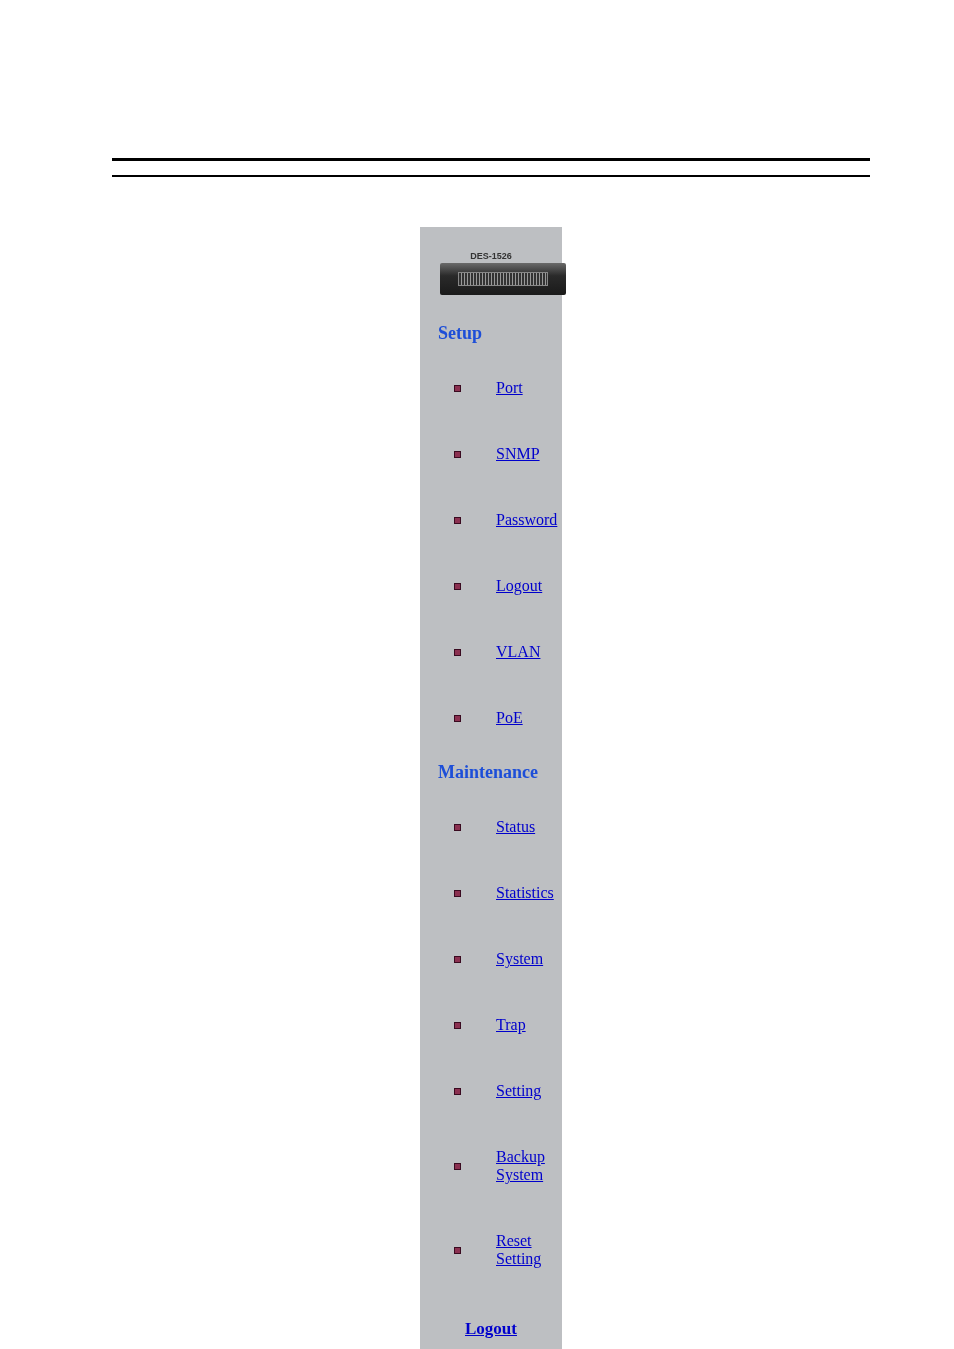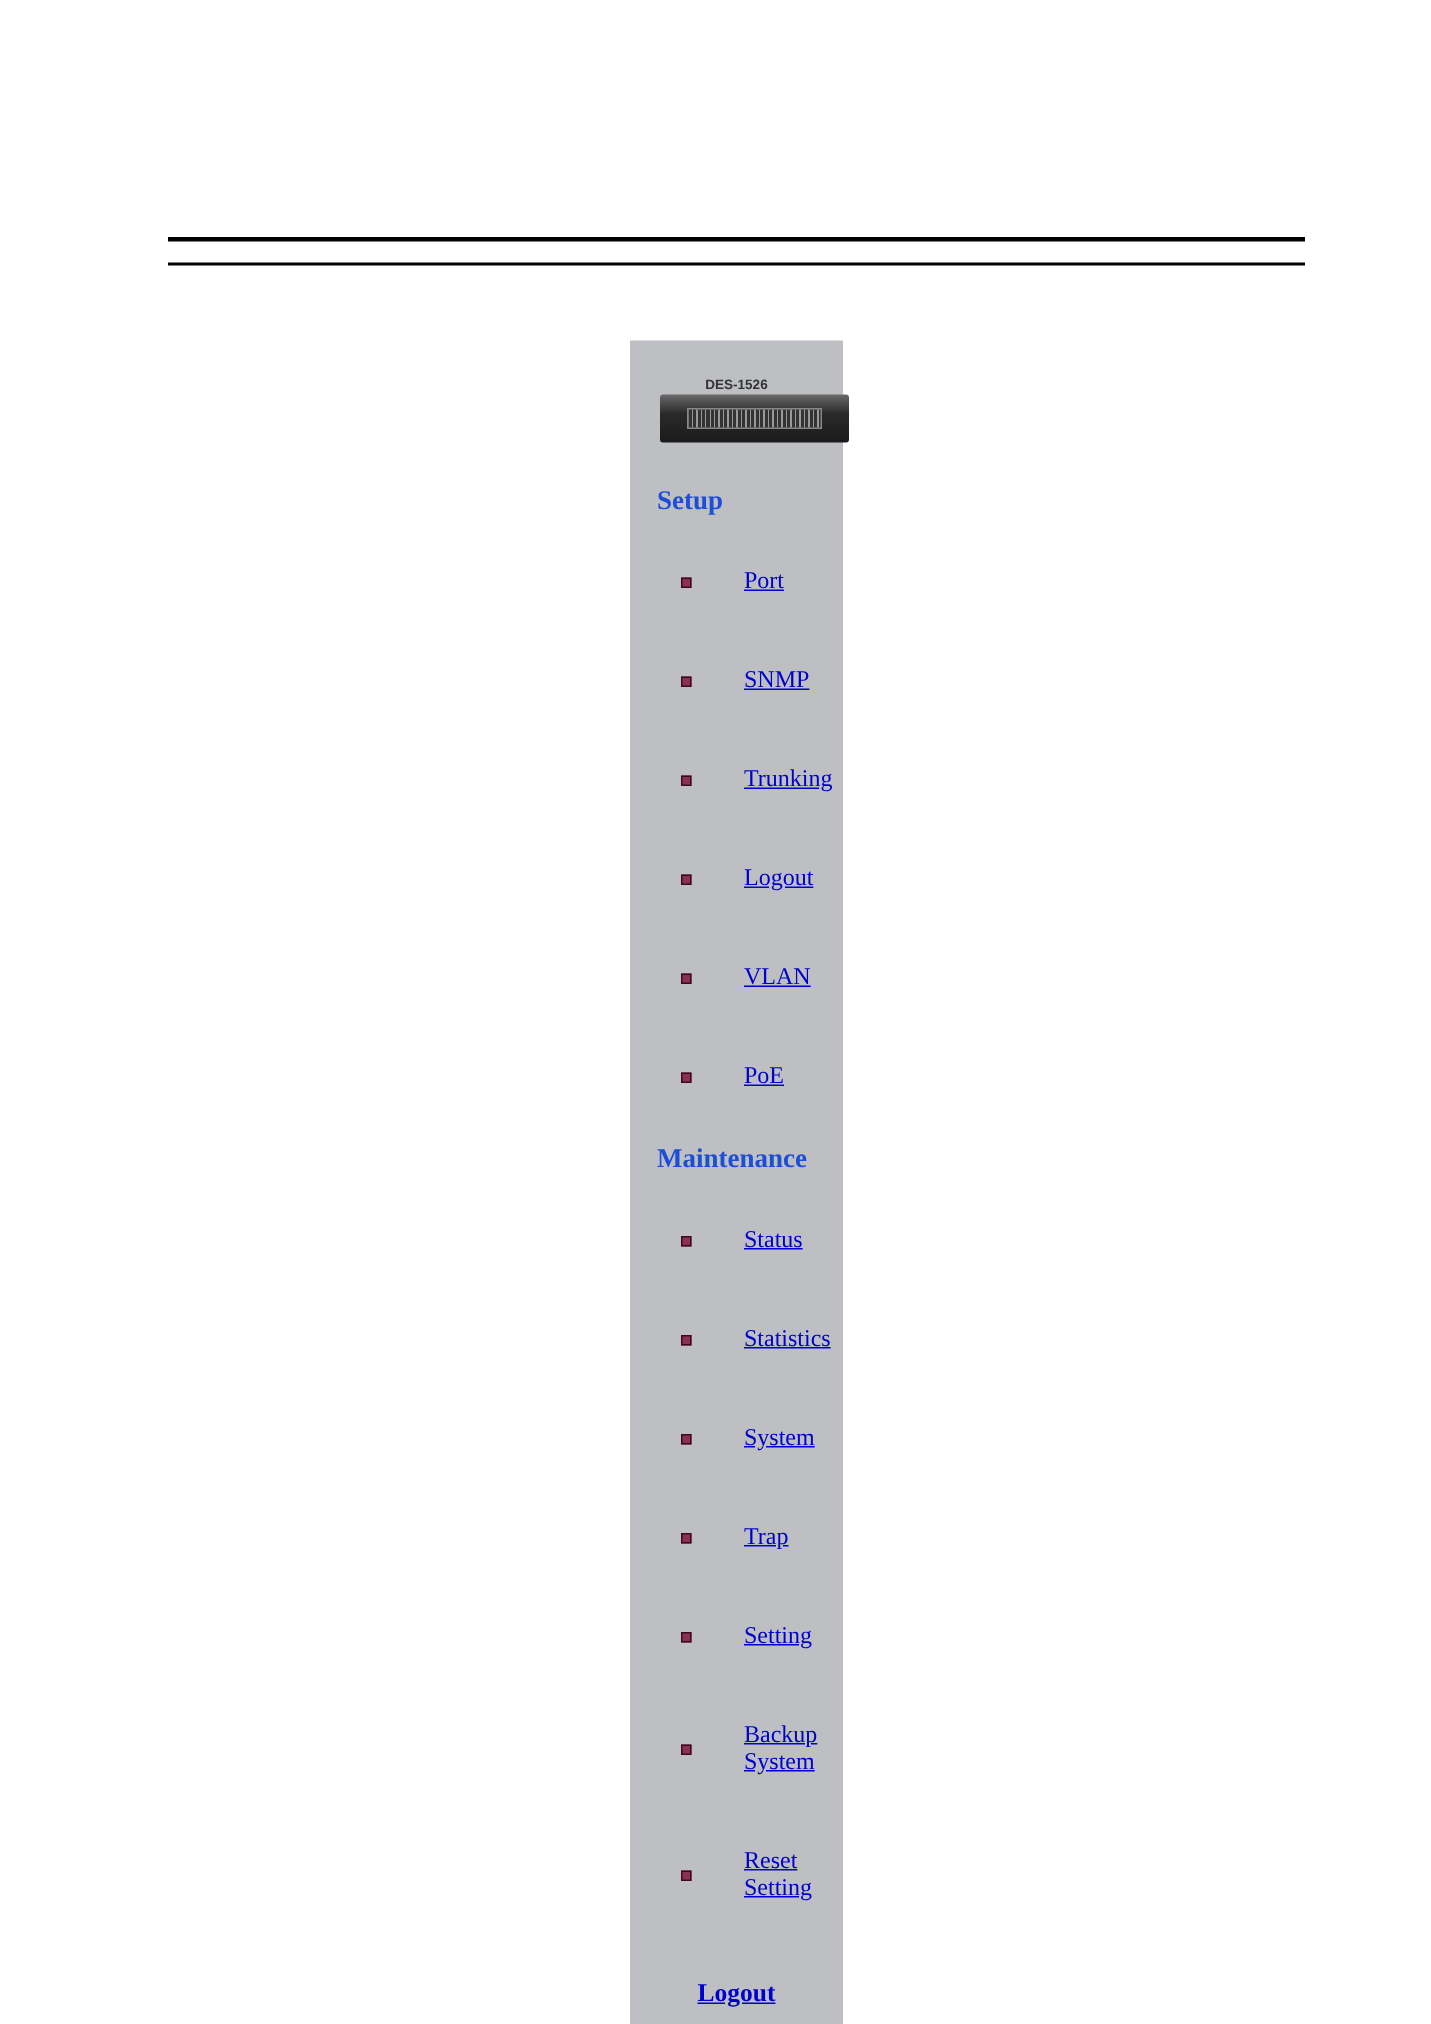--- a/index.html
+++ b/index.html
@@ -131,21 +131,21 @@
     <div class="menu-item">
       <span class="bullet-icon"></span>
       <span class="menu-link">Port</span>
     </div>
     <div class="menu-item">
       <span class="bullet-icon"></span>
       <span class="menu-link">SNMP</span>
     </div>
     <div class="menu-item">
       <span class="bullet-icon"></span>
-      <span class="menu-link">Trunking</span>
+      <span class="menu-link">Password</span>
     </div>
     <div class="menu-item">
       <span class="bullet-icon"></span>
       <span class="menu-link">Logout</span>
     </div>
     <div class="menu-item">
       <span class="bullet-icon"></span>
       <span class="menu-link">VLAN</span>
     </div>
     <div class="menu-item">

